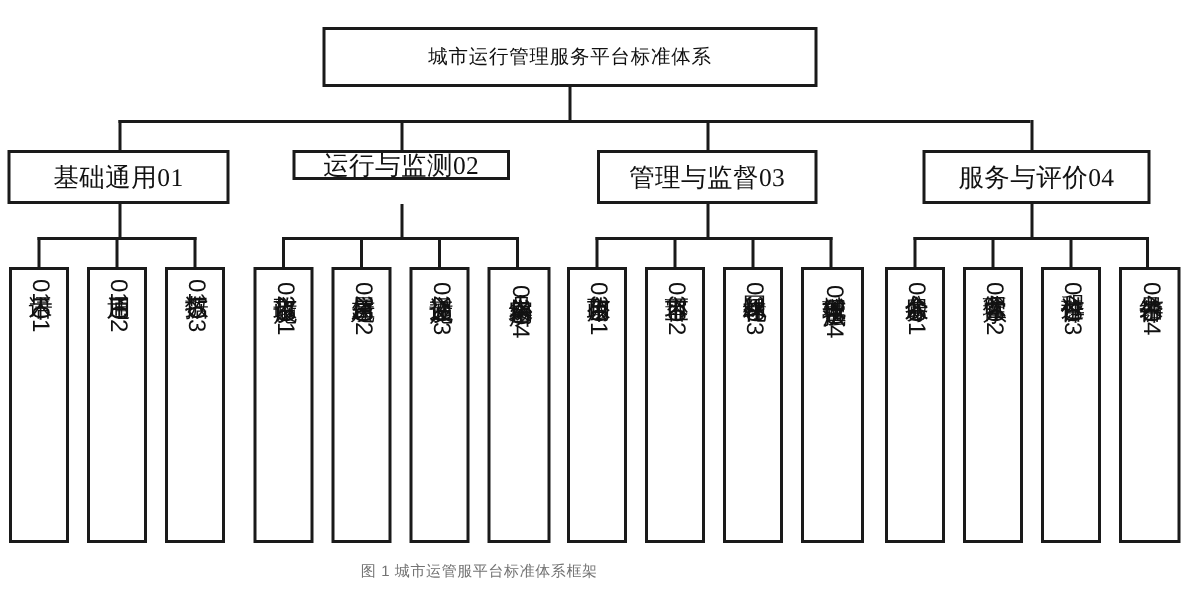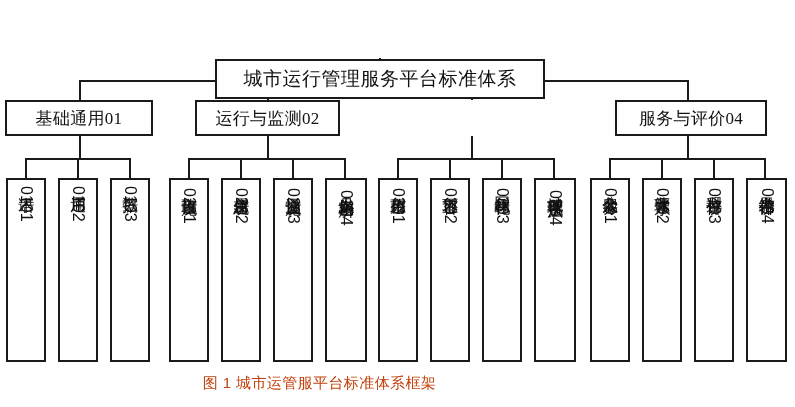--- a/index.html
+++ b/index.html
@@ -23,24 +23,23 @@
     position: absolute;
     box-sizing: border-box;
     border: 2px solid #1a1a1a;
     background: #ffffff;
     display: flex;
     align-items: center;
     justify-content: center;
     z-index: 3;
   }
   .box-root {
-    font-size: 19px;
+    font-size: 13px;
     letter-spacing: 0.5px;
     white-space: nowrap;
-    margin-top: 41px;
   }
   .box-cat {
     font-size: 17px;
     letter-spacing: 0.3px;
     white-space: nowrap;
     justify-content: center;
   }
   .box-leaf {
     border-width: 2px;
     align-items: flex-start;
@@ -76,23 +75,23 @@
     background: #1a1a1a;
     z-index: 1;
   }
   
   #caption {
     position: absolute;
     left: 0;
     width: 639px;
     top: 374px;
     text-align: center;
-    font-size: 15px;
+    font-size: 10px;
     font-family: "Liberation Sans", "DejaVu Sans", sans-serif;
-    color: #c2410c;
+    color: #737373;
     letter-spacing: 0.4px;
   }
 </style>
 </head>
 <body>
 
 <div id="canvas">
 
   <div class="box box-root" style="left:215px; top:18px; width:330px; height:40px;">
     <span>城市运行管理服务平台标准体系</span>
@@ -103,22 +102,25 @@
   <div class="hline" style="left:79px; top:80px; width:608px;"></div>
 
   <div class="vline" style="left:79px; top:80px; height:20px;"></div>
   <div class="vline" style="left:267px; top:80px; height:20px;"></div>
   <div class="vline" style="left:471px; top:80px; height:20px;"></div>
   <div class="vline" style="left:687px; top:80px; height:20px;"></div>
 
   <div class="box box-cat" style="left:5px; top:100px; width:148px; height:36px;">
     <span>基础通用01</span>
   </div>
-  <div class="box box-cat" style="left:195px; top:100px; width:145px; height:36px;">
+  <div class="box box-cat" style="left:195px; top:100px; width:145px; height:20px;">
     <span>运行与监测02</span>
+  </div>
+  <div class="box box-cat" style="left:398px; top:100px; width:147px; height:36px;">
+    <span>管理与监督03</span>
   </div>
   <div class="box box-cat" style="left:615px; top:100px; width:152px; height:36px;">
     <span>服务与评价04</span>
   </div>
 
   <div class="vline" style="left:79px; top:136px; height:22px;"></div>
   <div class="hline" style="left:25px; top:158px; width:106px;"></div>
   <div class="vline" style="left:25px; top:158px; height:20px;"></div>
   <div class="vline" style="left:77px; top:158px; height:20px;"></div>
   <div class="vline" style="left:129px; top:158px; height:20px;"></div>

